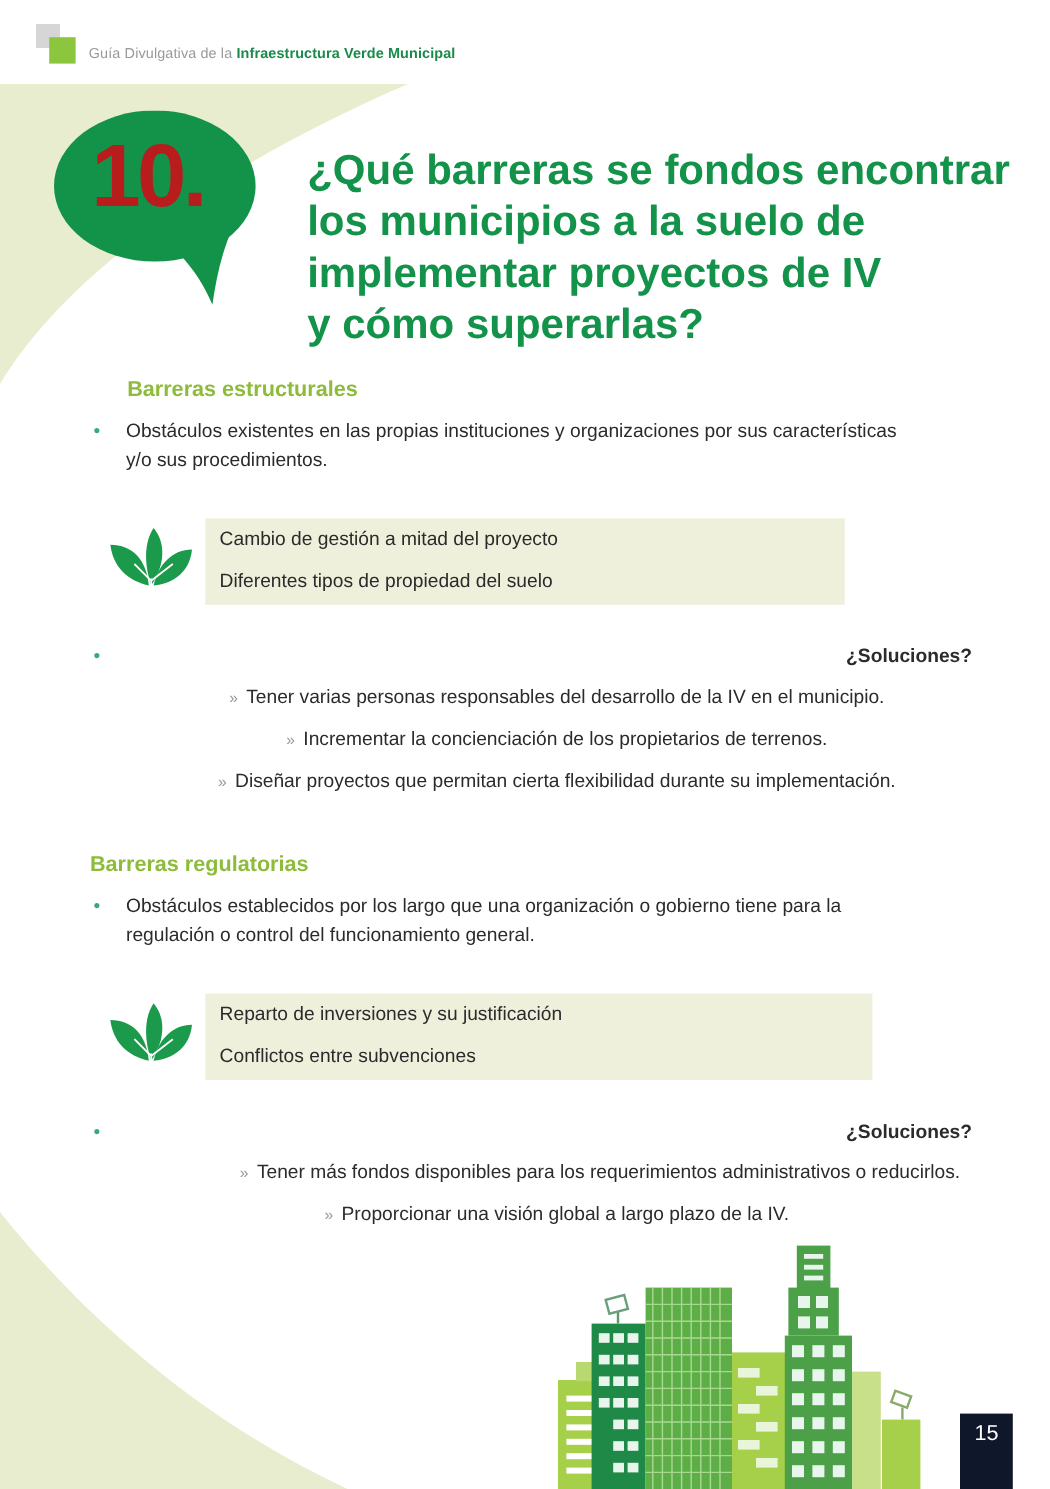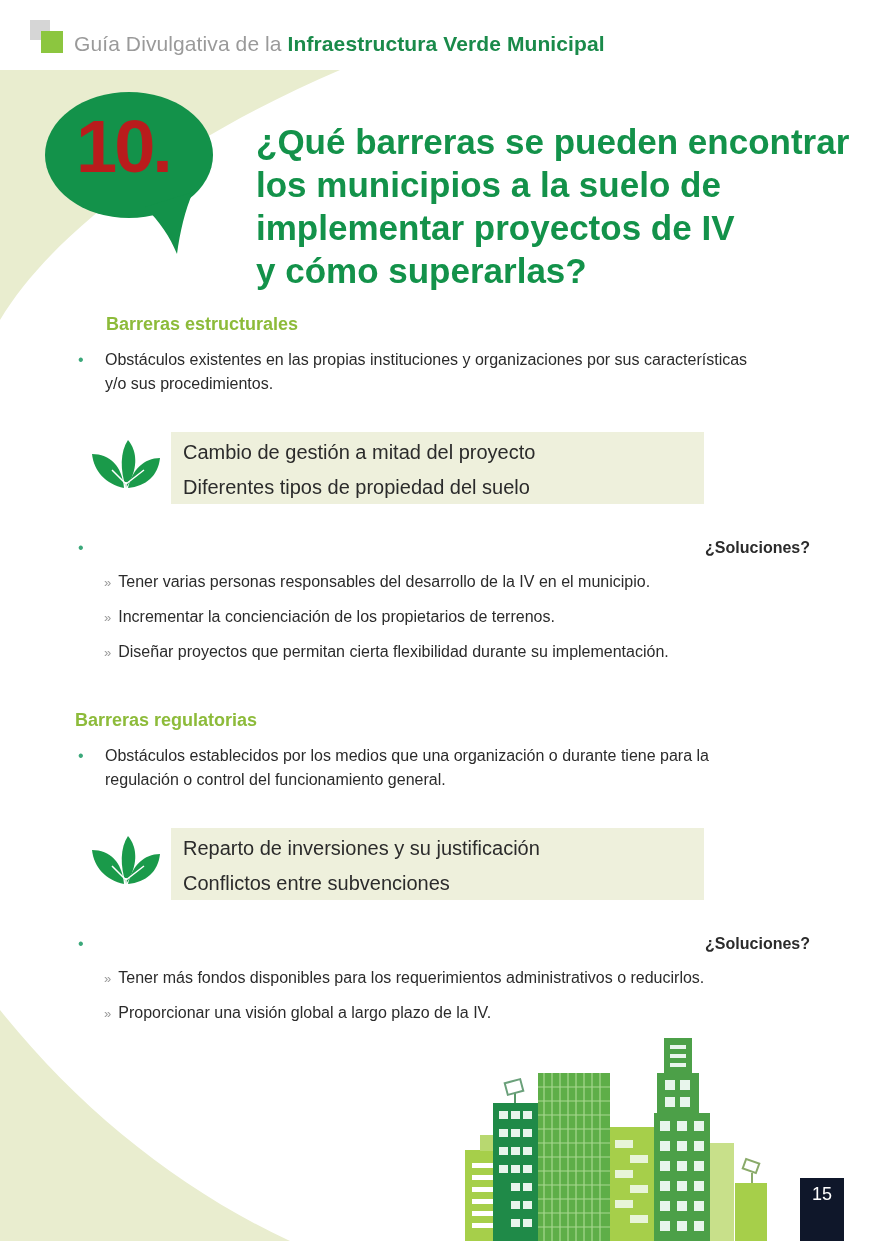--- a/index.html
+++ b/index.html
@@ -3,34 +3,34 @@
 <meta charset="utf-8">
 <style>
   html, body { margin:0; padding:0; }
   body { width:875px; height:1241px; position:relative; overflow:hidden; background:#ffffff;
          font-family:"Liberation Sans", sans-serif; color:#2b2b2b; }
   .bg-shape { position:absolute; left:0; top:0; width:875px; height:1241px; z-index:0; }
   .header { position:absolute; left:30px; top:20px; height:36px; z-index:2; display:flex; align-items:center; }
   .logo { position:relative; width:36px; height:36px; margin-right:8px; }
   .logo .sq-grey { position:absolute; left:0; top:0; width:20px; height:20px; background:#d6d6d6; }
   .logo .sq-green { position:absolute; left:11px; top:11px; width:22px; height:22px; background:#8cc63f; }
-  .header-text { font-size:21px; color:#9a9a9a; letter-spacing:0.1px; margin-top:12px; }
+  .header-text { font-size:12px; color:#9a9a9a; letter-spacing:0.1px; margin-top:12px; }
   .header-text .hl { color:#1a8a4a; font-weight:bold; }
   .bubble { position:absolute; left:45px; top:92px; width:175px; height:165px; z-index:2; }
   .bubble-num { position:absolute; left:48px; top:104px; width:150px; text-align:center; font-size:74px; font-weight:bold; color:#b91c1c; z-index:3; letter-spacing:-3px; font-family:"Liberation Sans", sans-serif; }
   .title { position:absolute; left:256px; top:120px; width:600px; z-index:2; font-size:35px; line-height:43px; font-weight:bold; color:#13924a; }
   .section-h { position:absolute; left:75px; font-size:18px; font-weight:bold; color:#8dbb3a; z-index:2; }
   .bullet { position:absolute; left:78px; width:730px; z-index:2; font-size:16px; line-height:24px; }
   .bullet .dot { position:absolute; left:0; top:0; color:#3ba87a; font-size:16px; }
   .bullet .txt { position:absolute; left:27px; width:705px; }
   .bullet.bold .txt { font-weight:bold;text-align:right; }
-  .sub { position:absolute; left:104px; width:720px; z-index:2; font-size:16px; line-height:22px; }
+  .sub { position:absolute; left:104px; width:720px; z-index:2; font-size:16px; line-height:22px;text-align:center; }
   .sub .chev { color:#999; font-size:13px; margin-right:7px; }
   .box { position:absolute; left:171px; width:533px; height:72px; background:#eef0dc; z-index:2; }
-  .box .row { position:absolute; left:12px; font-size:20px; }
+  .box .row { position:absolute; left:12px; font-size:16px; }
   .leaf { position:absolute; left:90px; width:72px; height:60px; z-index:2; }
   .buildings { position:absolute; left:460px; top:1035px; width:340px; height:206px; z-index:2; }
   .page-num { position:absolute; left:800px; top:1178px; width:44px; height:63px; background:#0f172a; z-index:3; color:#fff; font-size:18px; text-align:center; padding-top:6px; box-sizing:border-box; }
 </style>
 </head>
 <body>
 
 <svg class="bg-shape" viewBox="0 0 875 1241">
   <path d="M0 70 L340 70 C 200 130, 60 220, 0 320 Z" fill="#e9edcf"></path>
   <path d="M0 1010 C 80 1110, 180 1190, 290 1241 L0 1241 Z" fill="#e9edcf"></path>
@@ -44,21 +44,21 @@
   <div class="header-text"><span>Guía Divulgativa de la </span><span class="hl">Infraestructura Verde Municipal</span></div>
 </div>
 
 <svg class="bubble" viewBox="0 0 175 165">
   <ellipse cx="84" cy="63" rx="84" ry="63" fill="#13924a"></ellipse>
   <path d="M100 115 C 115 130, 125 145, 132 162 C 135 140, 140 118, 148 100 Z" fill="#13924a"></path>
 </svg>
 <div class="bubble-num">10.</div>
 
 <div class="title">
-  <div>¿Qué barreras se pueden encontrar</div>
+  <div>¿Qué barreras se fondos encontrar</div>
   <div>los municipios a la suelo de</div>
   <div>implementar proyectos de IV</div>
   <div>y cómo superarlas?</div>
 </div>
 
 <div class="section-h" style="top:314px;margin-left:31px;">Barreras estructurales</div>
 <div class="bullet" style="top:348px;">
   <span class="dot">•</span>
   <div class="txt">
       <div>Obstáculos existentes en las propias instituciones y organizaciones por sus características</div>
@@ -82,41 +82,41 @@
   <div class="txt">¿Soluciones?</div>
 </div>
 <div class="sub" style="top:571px;"><span class="chev">»</span><span>Tener varias personas responsables del desarrollo de la IV en el municipio.</span></div>
 <div class="sub" style="top:606px;"><span class="chev">»</span><span>Incrementar la concienciación de los propietarios de terrenos.</span></div>
 <div class="sub" style="top:641px;"><span class="chev">»</span><span>Diseñar proyectos que permitan cierta flexibilidad durante su implementación.</span></div>
 
 <div class="section-h" style="top:710px;">Barreras regulatorias</div>
 <div class="bullet" style="top:744px;">
   <span class="dot">•</span>
   <div class="txt">
-      <div>Obstáculos establecidos por los medios que una organización o durante tiene para la</div>
+      <div>Obstáculos establecidos por los largo que una organización o gobierno tiene para la</div>
       <div>regulación o control del funcionamiento general.</div>
     </div>
 </div>
 
 <svg class="leaf" style="top:834px;" viewBox="0 0 72 60">
   <path d="M34 50 C 16 46, 4 34, 2 16 C 20 16, 32 28, 34 50 Z" fill="#1a9a4a"></path>
   <path d="M36 50 C 30 32, 30 14, 38 2 C 48 14, 48 32, 36 50 Z" fill="#1a9a4a"></path>
   <path d="M38 50 C 42 32, 54 20, 70 20 C 68 38, 56 48, 38 50 Z" fill="#1a9a4a"></path>
   <path d="M36 56 L36 44 M36 46 L22 32 M36 46 L54 32" stroke="#ffffff" stroke-width="1.5" fill="none"></path>
 </svg>
-<div class="box" style="top:828px;">
+<div class="box" style="top:828px;padding-left:23px;">
   <div class="row" style="top:9px;">Reparto de inversiones y su justificación</div>
   <div class="row" style="top:44px;">Conflictos entre subvenciones</div>
 </div>
 
 <div class="bullet bold" style="top:932px;">
   <span class="dot">•</span>
   <div class="txt">¿Soluciones?</div>
 </div>
-<div class="sub" style="top:967px;"><span class="chev">»</span><span>Tener más fondos disponibles para los requerimientos administrativos o reducirlos.</span></div>
+<div class="sub" style="top:967px;margin-left:36px;"><span class="chev">»</span><span>Tener más fondos disponibles para los requerimientos administrativos o reducirlos.</span></div>
 <div class="sub" style="top:1002px;"><span class="chev">»</span><span>Proporcionar una visión global a largo plazo de la IV.</span></div>
 
 <svg class="buildings" viewBox="0 0 340 206">
 
   <rect x="5" y="115" width="45" height="91" fill="#a6cf4a"></rect>
   <rect x="20" y="100" width="16" height="16" fill="#b8d870"></rect>
   <g fill="#ffffff">
     <rect x="12" y="128" width="30" height="5"></rect>
       <rect x="12" y="140" width="30" height="5"></rect>
     <rect x="12" y="152" width="30" height="5"></rect>

